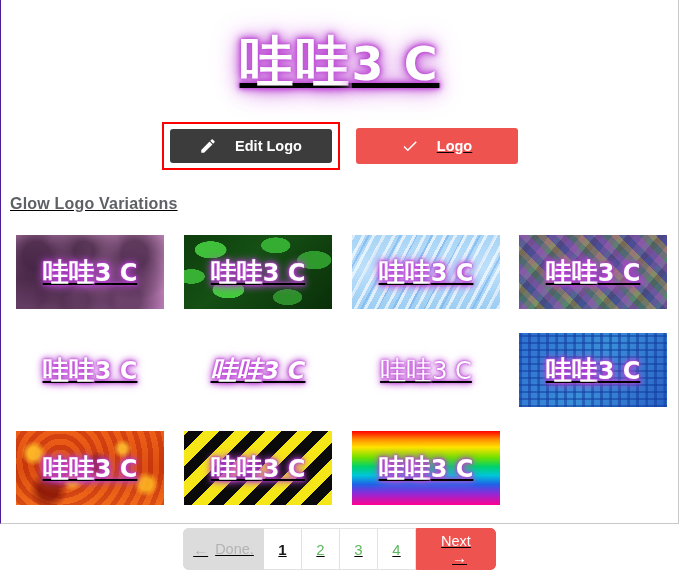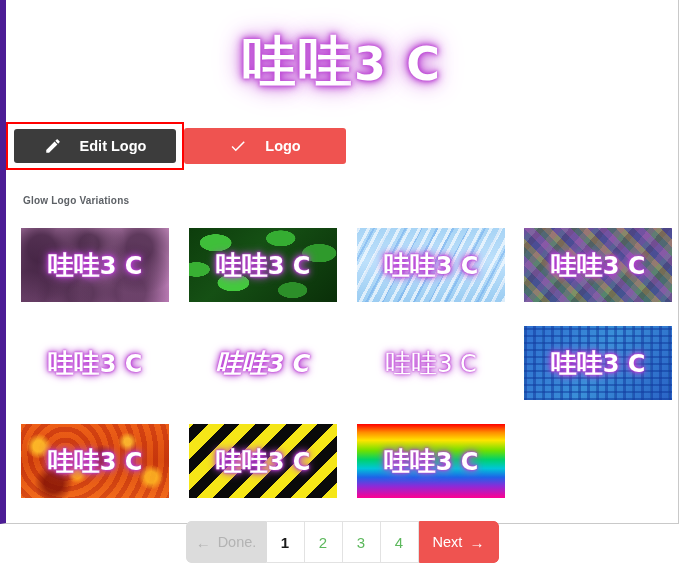--- a/index.html
+++ b/index.html
@@ -6,23 +6,24 @@
   html, body {
     width: 679px; height: 588px;
     background: #ffffff;
     font-family: "Liberation Sans", sans-serif;
     overflow: hidden;
   }
   .page {
     position: relative;
     width: 679px; height: 524px;
     background: #ffffff;
-    border-left: 6px solid #4c1d95;
+    border-left: 1px solid #4c1d95;
     border-right: 1px solid #c9c9c9;
     border-bottom: 1px solid #c9c9c9;
+    text-decoration: underline;
   }
 
   
   .hero {
     height: 118px;
     display: flex;
     align-items: center;
     justify-content: center;
     padding-top: 6px;
   }
@@ -39,21 +40,23 @@
       0 0 7px #b83fd0,
       0 0 12px #c05ad8,
       0 0 20px #d07ae0,
       0 0 30px #e0a0ea;
   }
   .hero-logo .lat { font-size: 46px; }
 
   
   .actions {
     display: flex;
-    align-items: center;
+    justify-content: center;
+    align-items: center;
+    gap: 16px;
     margin-top: 4px;
   }
   .edit-wrap {
     border: 2px solid #ff0000;
     background: #ffffff;
     padding: 5px 6px;
   }
   .btn {
     display: inline-flex;
     align-items: center;
@@ -77,22 +80,22 @@
   .btn .ico {
     display: inline-block;
     width: 18px; height: 18px;
     margin-right: 18px;
     line-height: 1;
   }
   .btn .ico svg { display: block; }
 
   
   .section-title {
-    margin: 25px 0 0 17px;
-    font-size: 10px;
+    margin: 25px 0 0 9px;
+    font-size: 16px;
     font-weight: 700;
     color: #5d6166;
     letter-spacing: 0.2px;
   }
 
   
   .grid {
     margin: 10px 0 0 0;
     padding: 0 14px;
     display: grid;
@@ -247,20 +250,21 @@
   .pg-prev .arr { margin-right: 7px; font-size: 15px; }
   .pg-num { width: 38px; color: #5cb85c; }
   .pg-num.active { color: #1a1a1a; font-weight: 700; }
   .pg-next {
     width: 80px;
     background: #ef5350;
     color: #ffffff;
     border: 1px solid #ef5350;
     border-radius: 0 5px 5px 0;
     font-size: 14.5px;
+    flex-direction: column;
   }
   .pg-next .arr { margin-left: 7px; font-size: 15px; }
 </style>
 </head>
 <body>
 
 <div class="page">
 
   <div class="hero">
     <div class="hero-logo"><span>哇哇</span><span class="lat">3 C</span></div>

